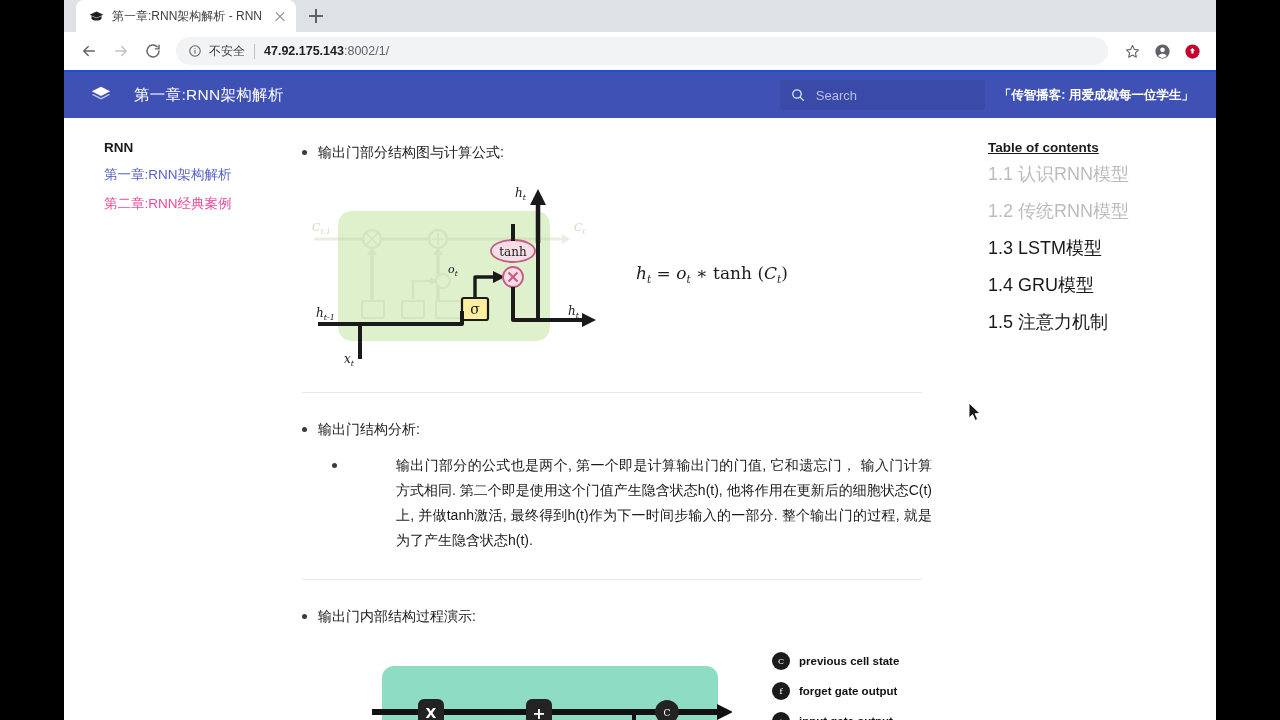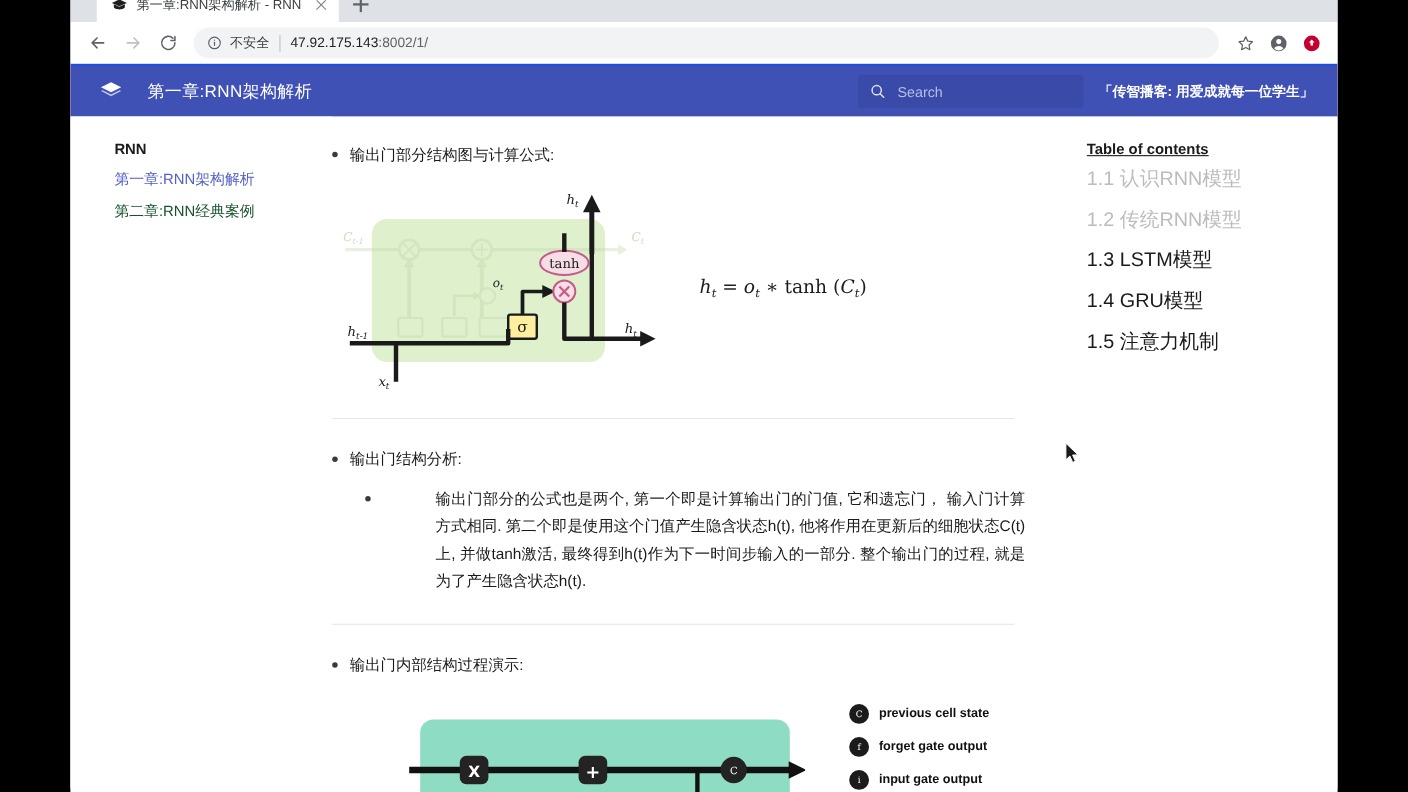--- a/index.html
+++ b/index.html
@@ -14,22 +14,22 @@
   #screen { position: relative; width: 1280px; height: 720px; background: #000; }
 
   
   #browser {
     position: absolute; left: 64px; top: 0; width: 1152px; height: 720px;
     background: #ffffff; overflow: hidden;
   }
 
   
   .tabstrip {
-    position: relative; height: 20px; background: #dee1e6;
-    display: flex; align-items: flex-end; padding-left: 24px;
+    position: relative; height: 32px; background: #dee1e6;
+    display: flex; align-items: flex-end; padding-left: 12px;
   }
   .tab {
     display: flex; align-items: center; gap: 8px;
     height: 32px; min-width: 220px; max-width: 240px;
     background: #ffffff; border-radius: 8px 8px 0 0;
     padding: 0 8px 0 12px; position: relative;
   }
   .tab-favicon {
     width: 16px; height: 16px; flex: 0 0 16px;
     display: flex; align-items: center; justify-content: center;
@@ -74,21 +74,21 @@
     flex: 1 1 auto; height: 28px; margin-left: 6px; margin-right: 8px;
     background: #f1f3f4; border-radius: 14px;
     display: flex; align-items: center; padding: 0 12px; gap: 7px;
     cursor: text;
   }
   .omnibox-warn {
     font-size: 12px; color: #3c4043; white-space: nowrap;
   }
   .omnibox-sep { width: 1px; height: 15px; background: #bdc1c6; margin: 0 2px; }
   .omnibox-url { font-size: 12.5px; color: #5f6368; white-space: nowrap; }
-  .omnibox-url b { color: #202124; font-weight: 400; }
+  .omnibox-url b { color: #202124; font-weight: 700; }
   .tb-icon {
     width: 28px; height: 28px; display: flex; align-items: center;
     justify-content: center; cursor: pointer; border-radius: 50%;
     color: #5f6368; flex: 0 0 28px;
   }
 
   
   .site-header {
     height: 46px; background: #4051b5; display: flex; align-items: center;
     padding: 0 0 0 26px; color: #fff; position: relative;
@@ -116,21 +116,21 @@
     position: relative;
   }
   .sidebar-left {
     width: 238px; flex: 0 0 238px; padding: 22px 0 0 40px;
     background: #fff;
   }
   .nav-section-title {
     font-size: 13.5px; font-weight: 700; color: #1a1a1a; margin-bottom: 11px;
   }
   .nav-item {
-    font-size: 13.5px; color: #14532d; margin-bottom: 11px; cursor: pointer;
+    font-size: 13.5px; color: #ec4899; margin-bottom: 11px; cursor: pointer;
     white-space: nowrap;
   }
   .nav-item.active { color: #5560c4; }
 
   .content {
     flex: 1 1 auto; padding: 22px 18px 0 0; position: relative;
     min-width: 0;
   }
   .content-inner { max-width: 630px; }
 

